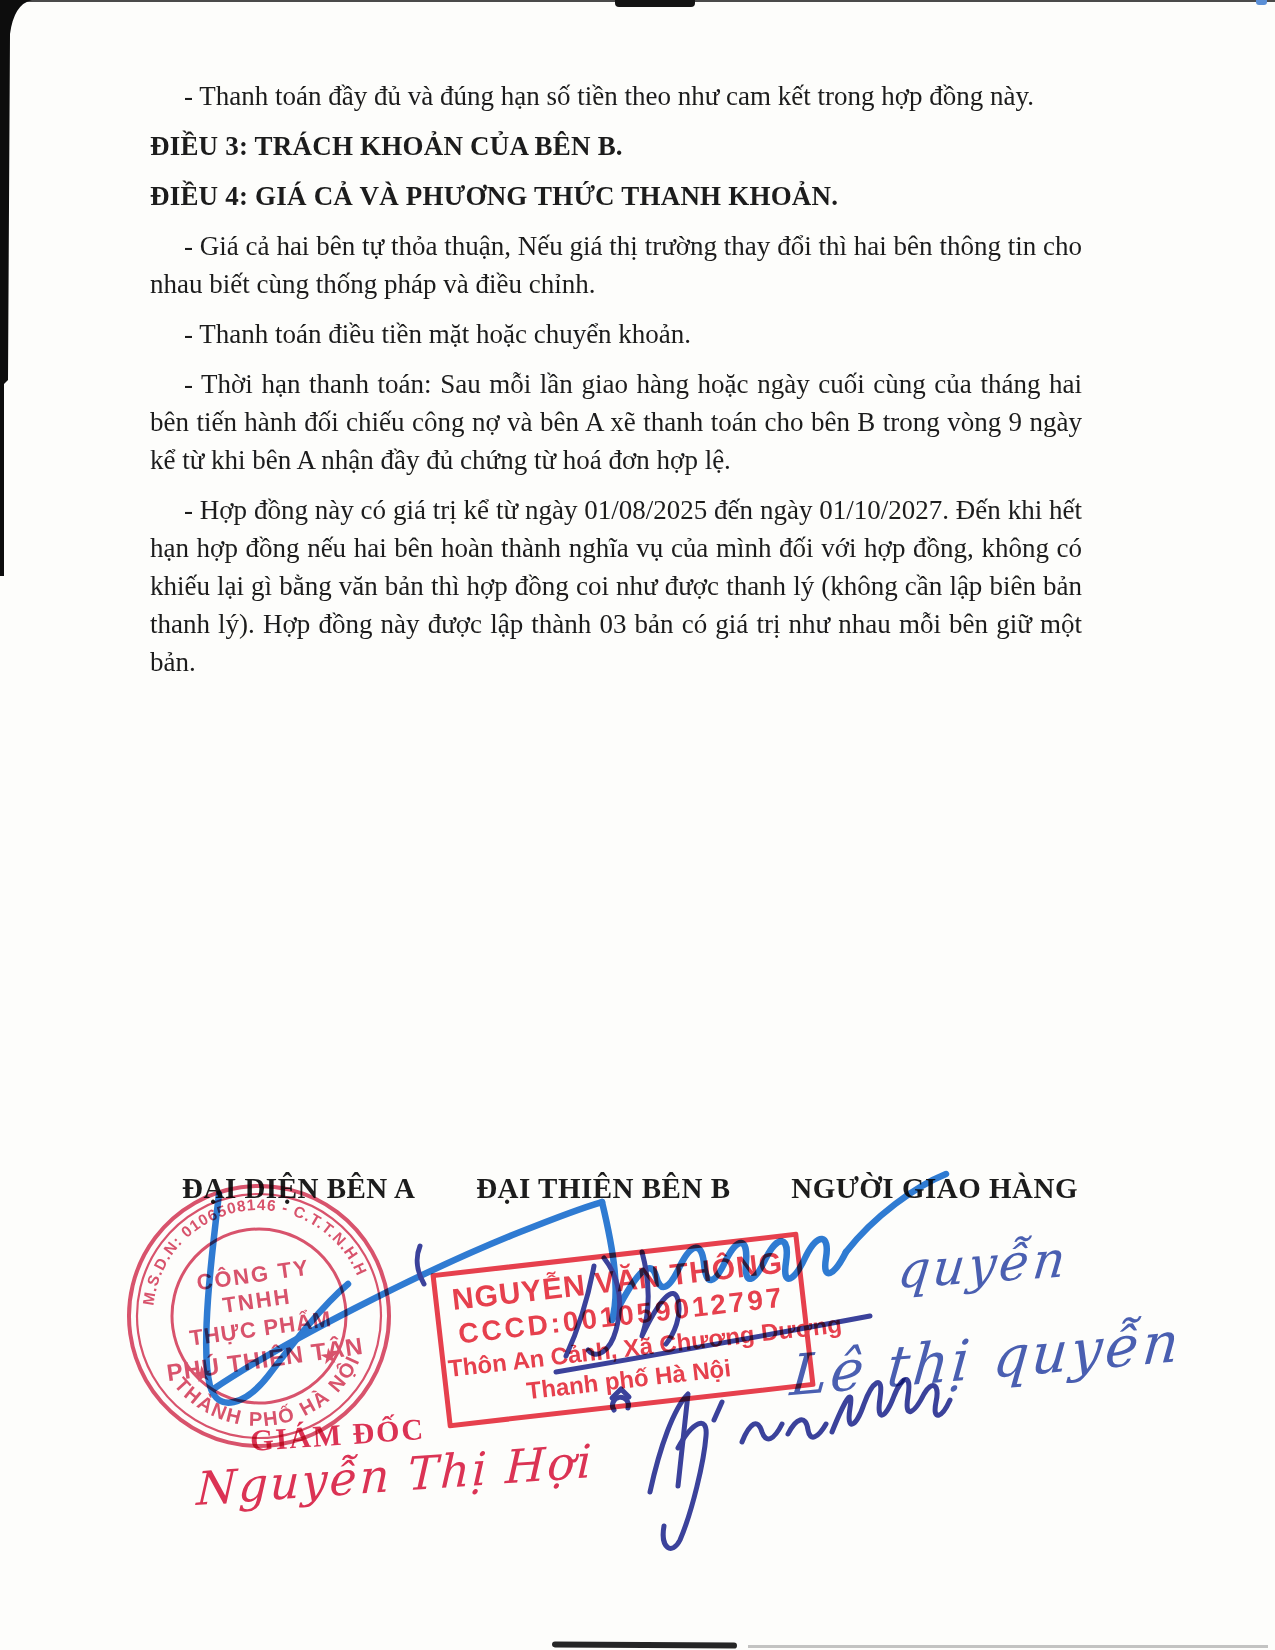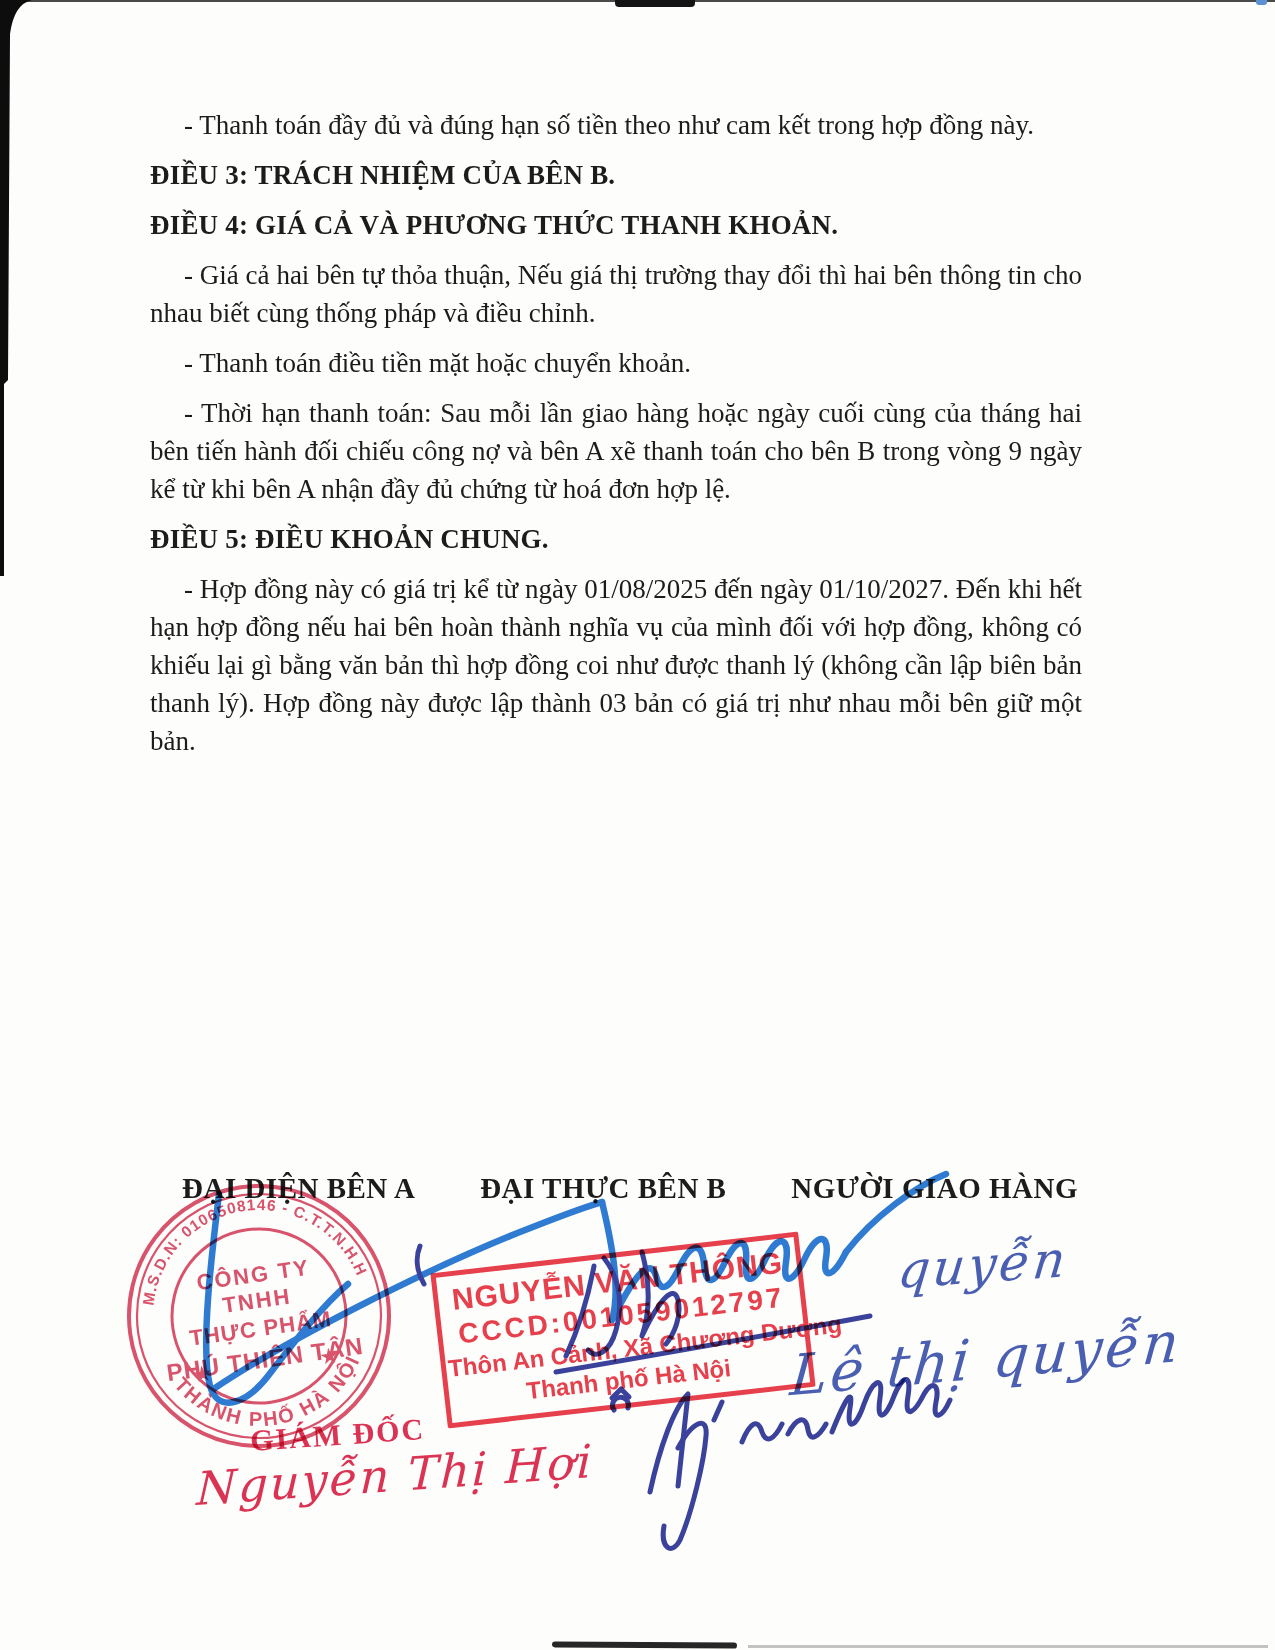--- a/index.html
+++ b/index.html
@@ -10,21 +10,21 @@
   }
   
   .artifact{position:absolute;}
   .top-line{left:0;top:0;width:1275px;height:2px;background:#2a2a2a;opacity:.85;}
   .top-blob{left:615px;top:0;width:80px;height:7px;background:#141414;border-radius:0 0 4px 4px;}
   .corner-blue{left:1256px;top:0;width:11px;height:5px;background:#5b8fd6;border-radius:0 0 3px 3px;}
   .bottom-dash1{left:552px;top:1642px;width:185px;height:6px;background:#262626;border-radius:3px;transform:rotate(.4deg);}
   .bottom-dash2{left:748px;top:1645px;width:520px;height:3px;background:#8a8a8a;opacity:.5;}
   .left-strip{left:0;top:0;}
   
-  .content{position:absolute;left:150px;top:106px;width:932px;}
+  .content{position:absolute;left:150px;top:77px;width:932px;}
   .para,.article-heading{
     font-size:27px;line-height:38px;margin:0 0 12px 0;
   }
   .para{text-align:justify;text-indent:34px;}
   .article-heading{font-weight:bold;letter-spacing:.2px;}
   
   .sig-row{position:absolute;left:150px;top:1172px;width:928px;display:flex;justify-content:space-between;}
   .sig-head{font-size:29px;font-weight:bold;letter-spacing:.5px;white-space:nowrap;}
   .sig-head.first{margin-left:32px;}
   
@@ -72,34 +72,33 @@
   <div class="artifact corner-blue"></div>
   <svg class="artifact left-strip" width="36" height="580">
     <path d="M0,0 L32,0 Q14,4 10,34 L8,380 L4,384 L4,576 L0,576 Z" fill="#0d0d0d"></path>
   </svg>
   <div class="artifact bottom-dash1"></div>
   <div class="artifact bottom-dash2"></div>
 
   <div class="content">
     <p class="para">- Thanh toán đầy đủ và đúng hạn số tiền theo như cam kết trong hợp đồng này.</p>
 
-    <div class="article-heading">ĐIỀU 3: TRÁCH NHIỆM CỦA BÊN B.</div>
+    <div class="article-heading">ĐIỀU 3: TRÁCH KHOẢN CỦA BÊN B.</div>
 
     <div class="article-heading">ĐIỀU 4: GIÁ CẢ VÀ PHƯƠNG THỨC THANH KHOẢN.</div>
     <p class="para">- Giá cả hai bên tự thỏa thuận,  Nếu giá thị trường thay đổi thì hai bên thông tin cho nhau biết cùng thống pháp và điều chỉnh.</p>
     <p class="para">- Thanh toán điều tiền mặt hoặc chuyển khoản.</p>
     <p class="para">- Thời hạn thanh toán: Sau mỗi lần giao hàng hoặc ngày cuối cùng của tháng hai bên tiến hành đối chiếu công nợ và bên A xẽ thanh toán cho bên B trong vòng 9 ngày kể từ khi bên A nhận đầy đủ chứng từ hoá đơn hợp lệ.</p>
 
-    <div class="article-heading">ĐIỀU 5: ĐIỀU KHOẢN CHUNG.</div>
     <p class="para">- Hợp đồng này có giá trị kể từ ngày 01/08/2025 đến ngày 01/10/2027. Đến khi hết hạn hợp đồng nếu hai bên hoàn thành nghĩa vụ của mình đối với hợp đồng, không có khiếu lại gì bằng văn bản thì hợp đồng coi như được thanh lý (không cần lập biên bản thanh lý). Hợp đồng này được lập thành 03 bản có giá trị như nhau mỗi bên giữ một bản.</p>
   </div>
 
   <div class="sig-row">
     <span class="sig-head first">ĐẠI DIỆN BÊN A</span>
-    <span class="sig-head">ĐẠI THỰC BÊN B</span>
+    <span class="sig-head">ĐẠI THIÊN BÊN B</span>
     <span class="sig-head">NGƯỜI GIAO HÀNG</span>
   </div>
 
   <div class="round-stamp">
     <svg viewBox="0 0 272 272" width="272" height="272" xmlns="http://www.w3.org/2000/svg">
       <defs>
         <path id="arcTop" d="M 30,136 A 106,106 0 0 1 242,136"></path>
         <path id="arcBottom" d="M 26,136 A 110,110 0 0 0 246,136"></path>
       </defs>
       <circle cx="136" cy="136" r="130" fill="none" stroke="var(--round-stamp-red,#d84a66)" stroke-width="4"></circle>

